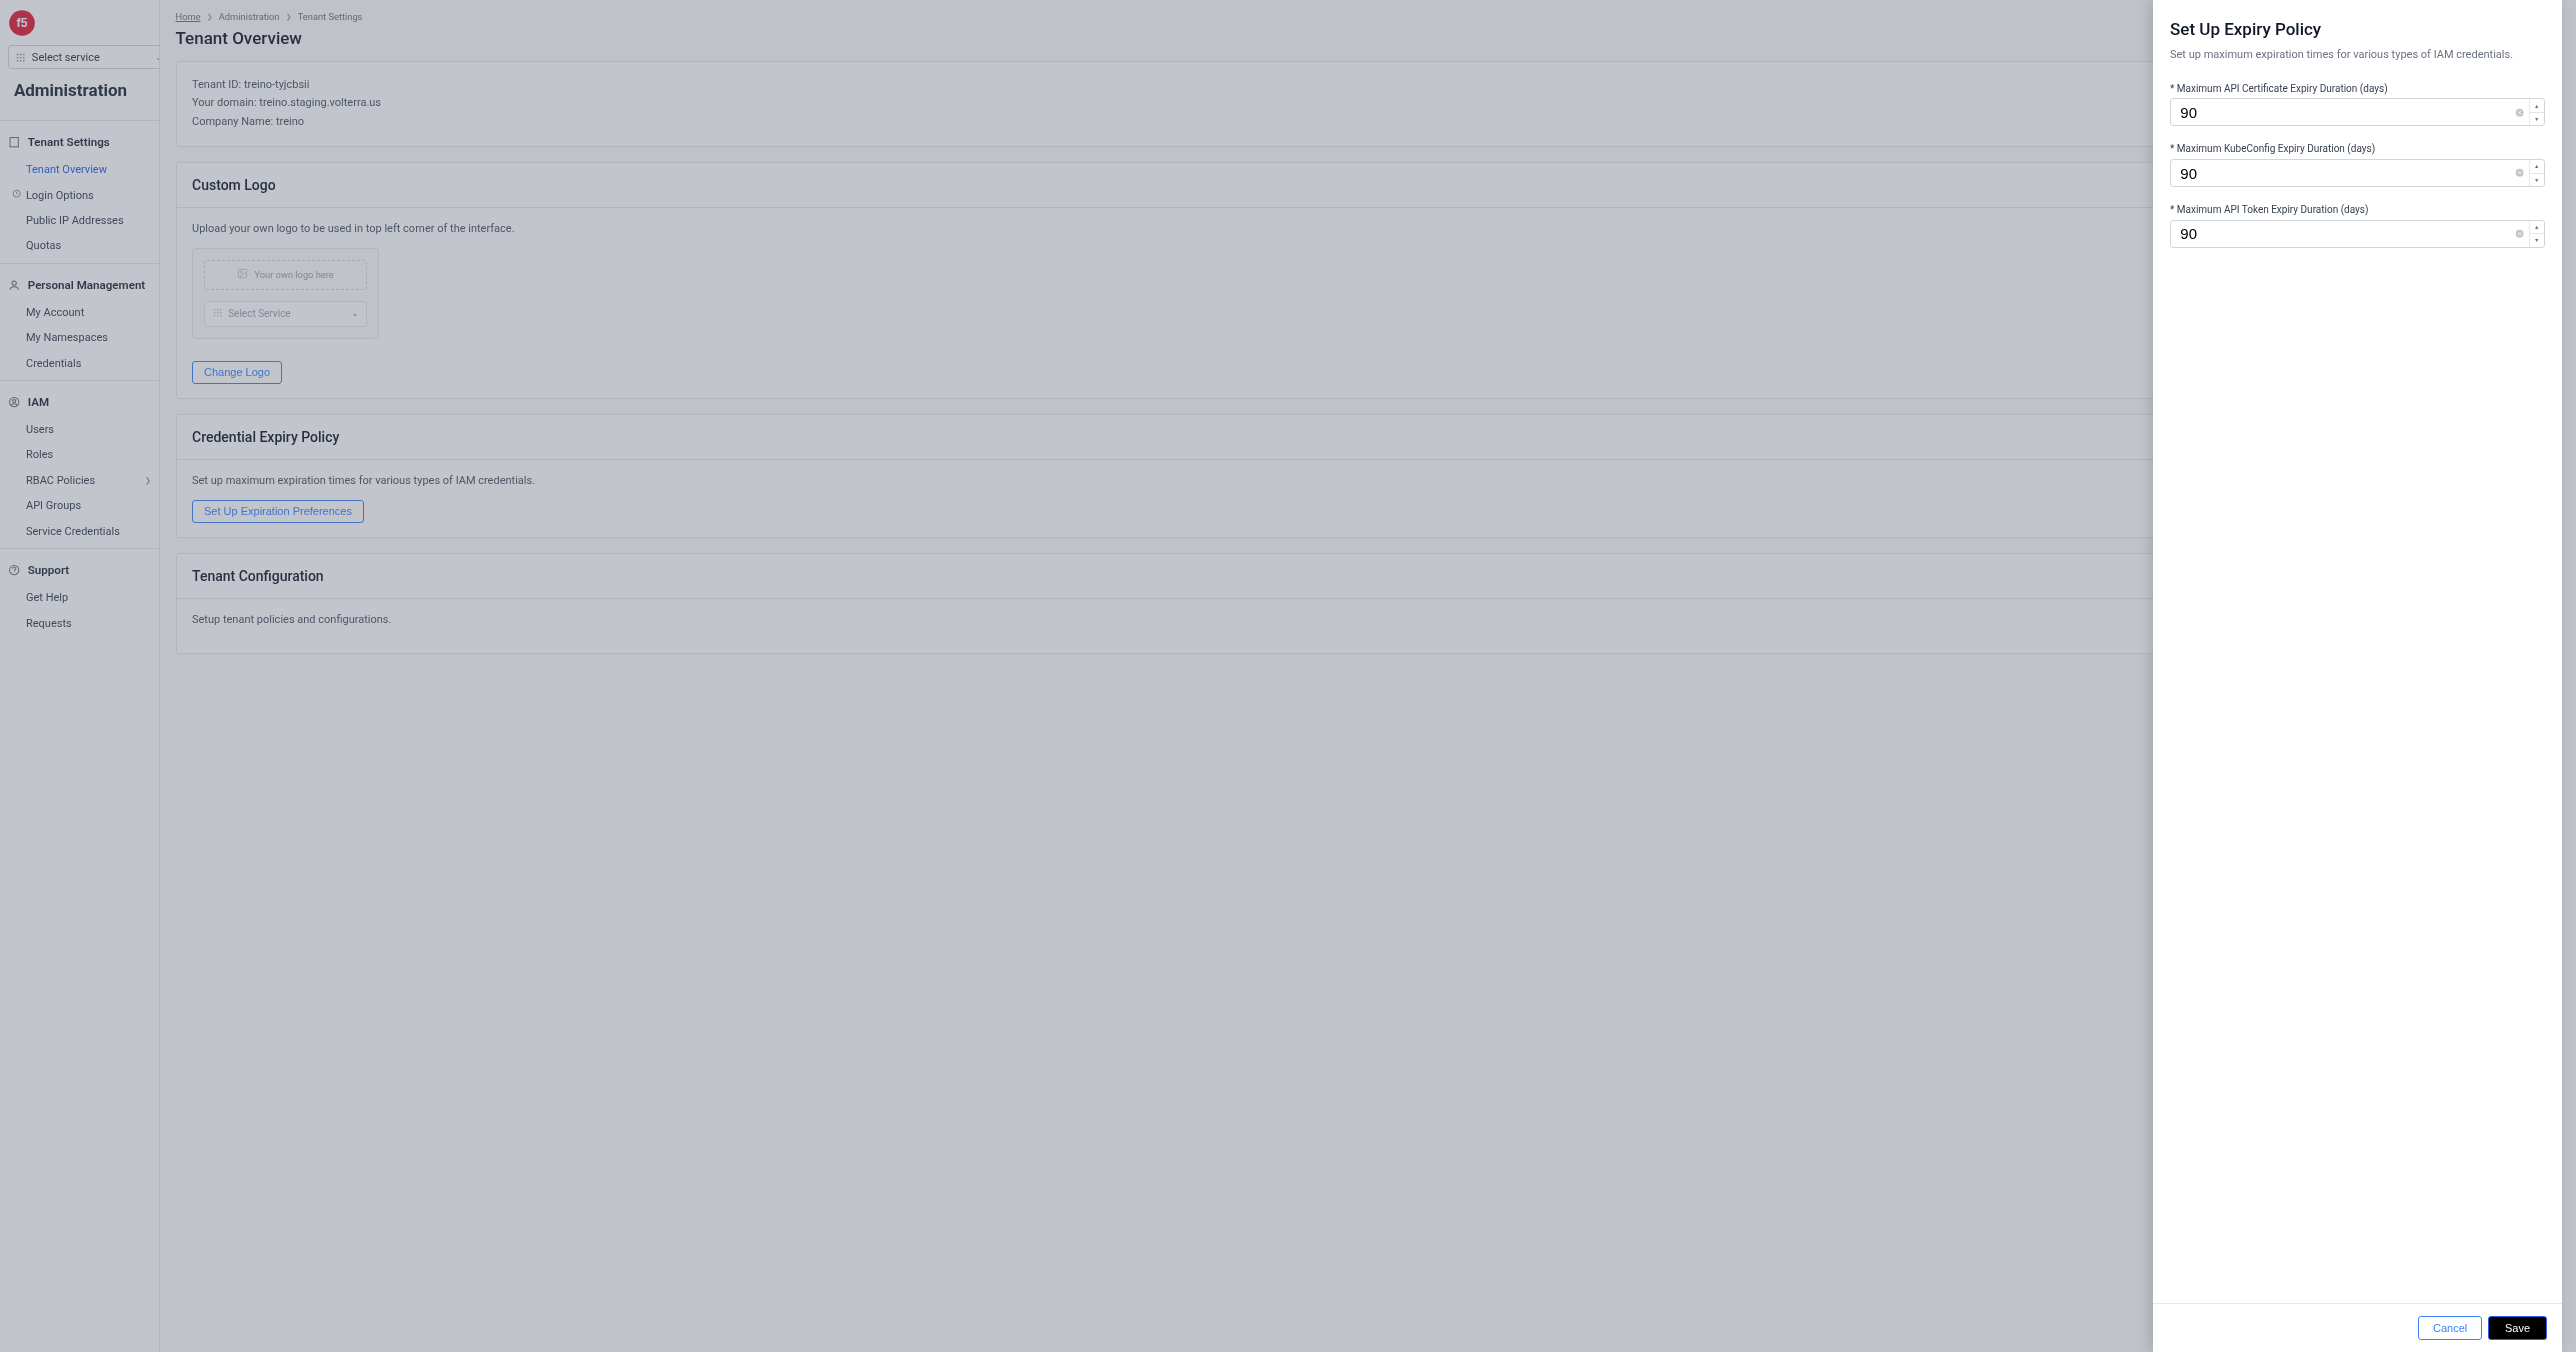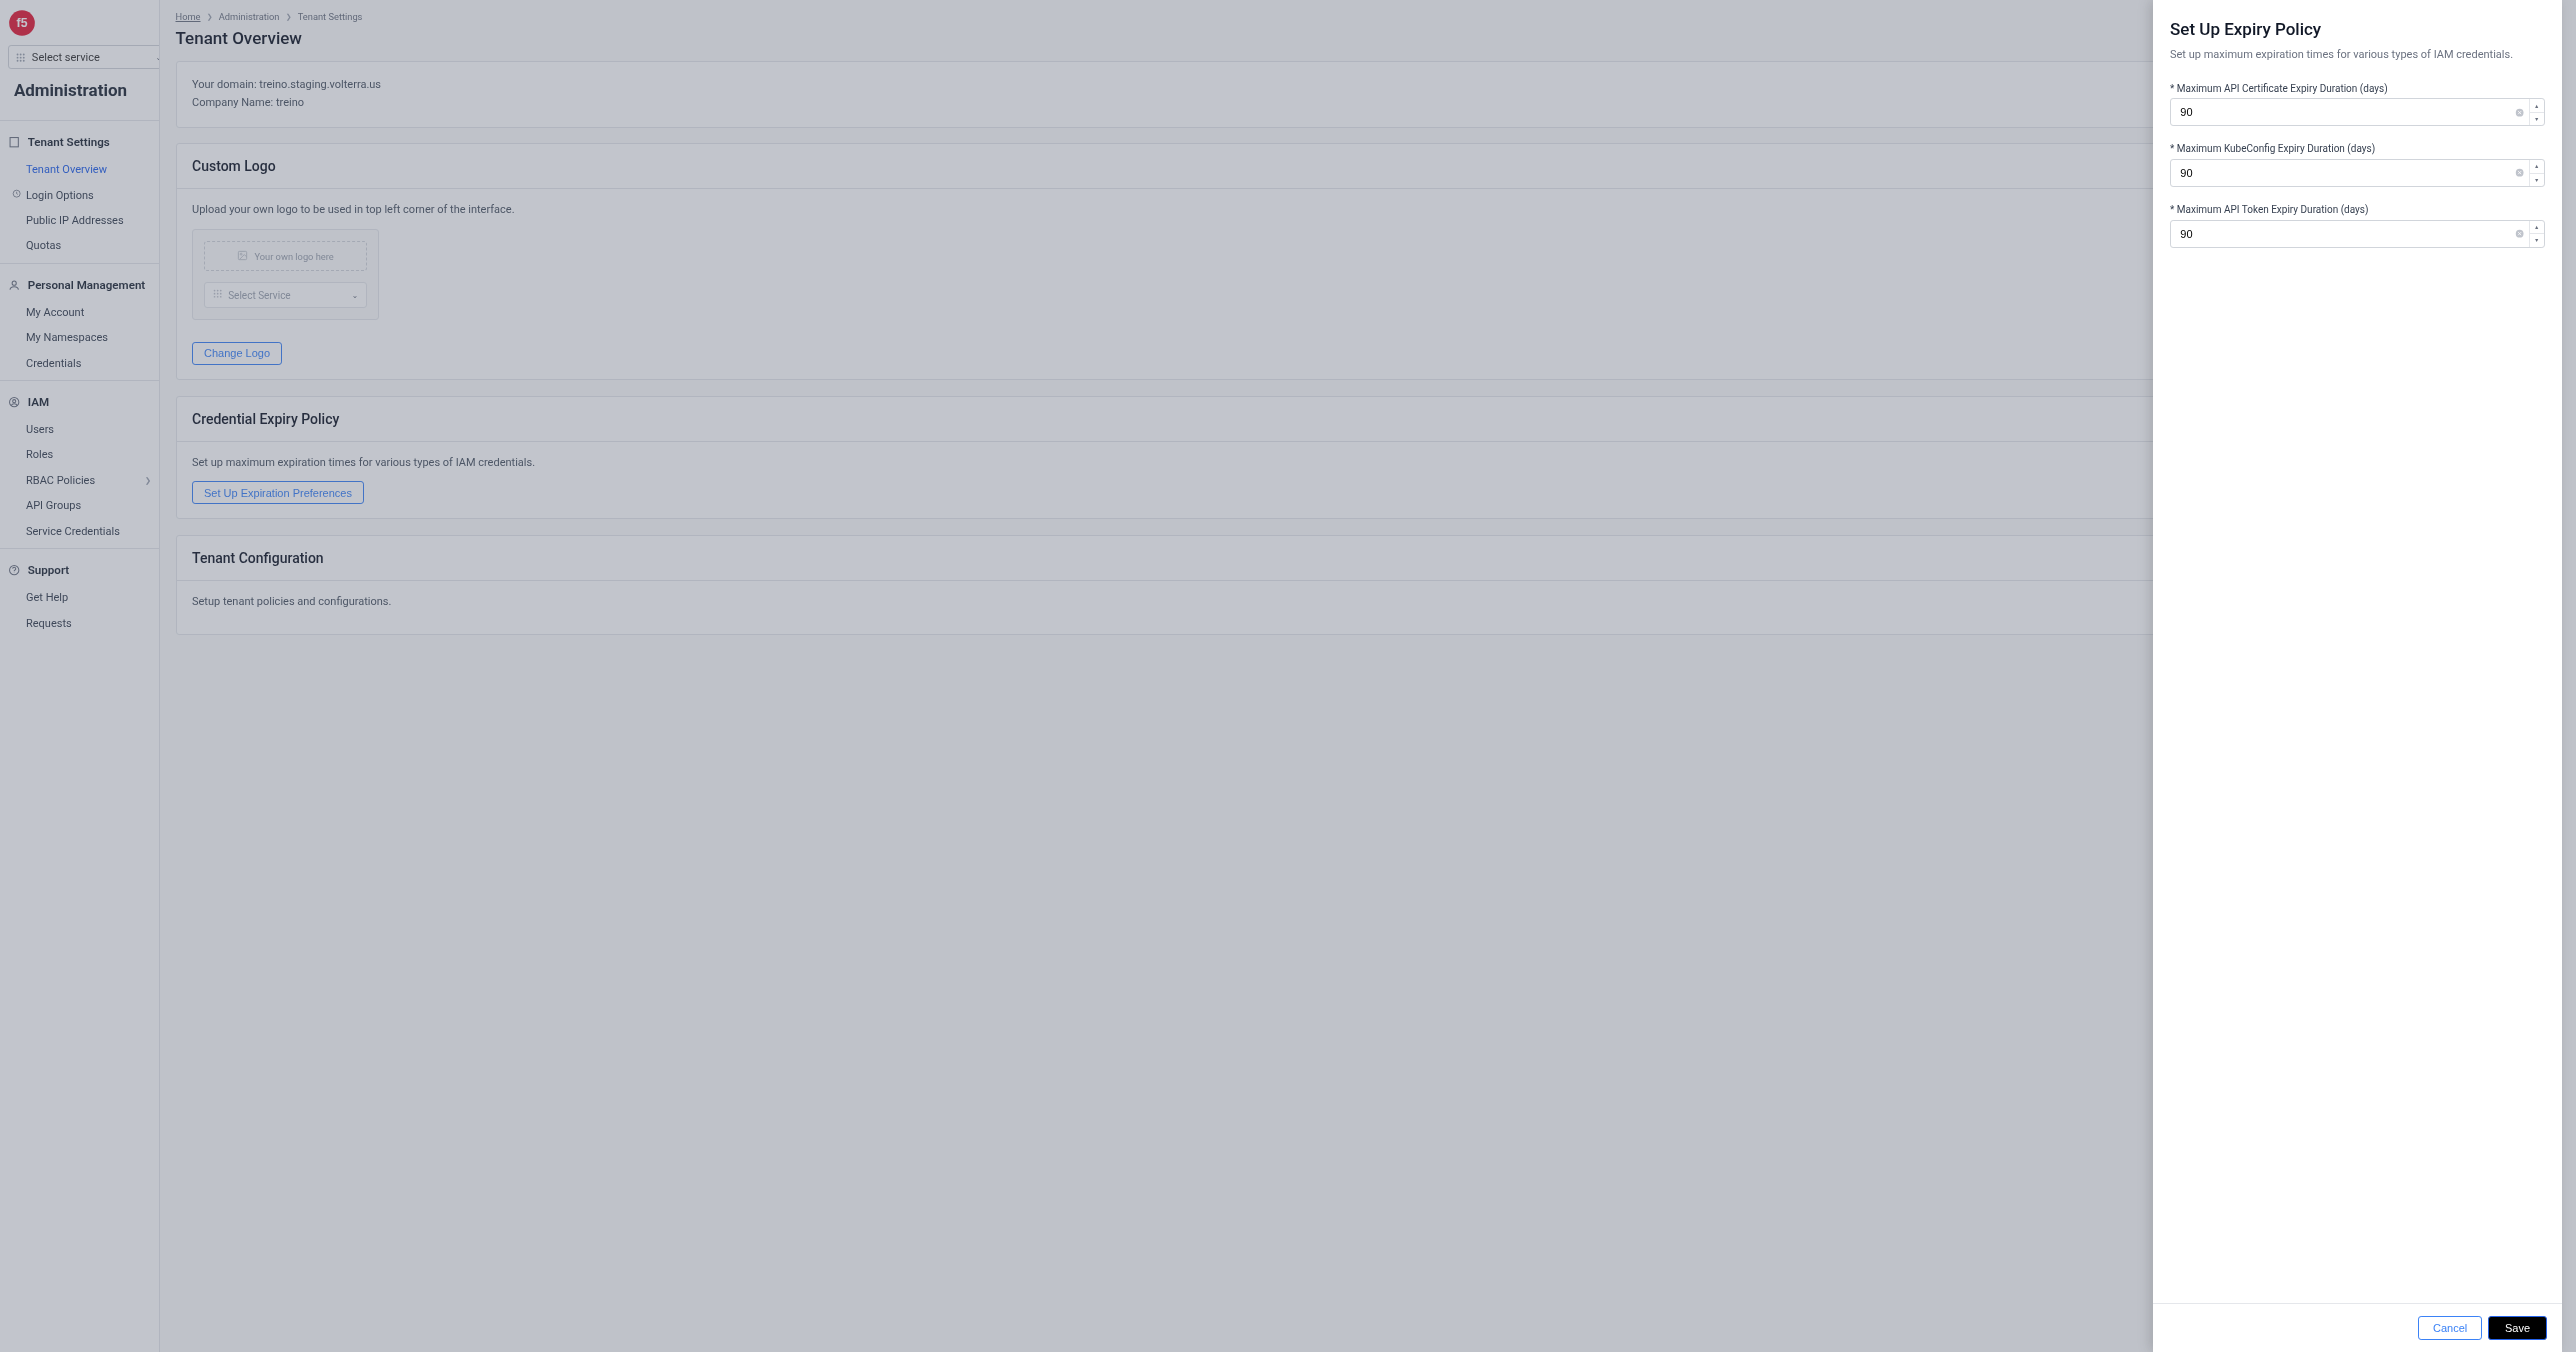--- a/index.html
+++ b/index.html
@@ -260,21 +260,21 @@
       display: flex;
       align-items: center;
       border: 0.8px solid #d1d5db;
       border-radius: 3.1px;
       height: 28px;
       padding: 0 0 0 9.3px;
     }
     .number-input {
       border: none;
       outline: none;
-      font-size: 11px;
+      font-size: 15px;
       flex: 1;
       background: transparent;
     }
     .input-controls {
       display: flex;
       align-items: center;
       gap: 0;
     }
     .clear-btn {
       width: 18.6px;
@@ -507,20 +507,24 @@
         <span class="breadcrumb-item">Home</span>
         <span class="breadcrumb-sep">❯</span>
         <span class="breadcrumb-item" style="text-decoration:none">Administration</span>
         <span class="breadcrumb-sep">❯</span>
         <span style="color:#6b7280">Tenant Settings</span>
       </div>
       <h1 class="page-title">Tenant Overview</h1>
 
       <div class="card">
         <div class="card-body">
+          <div class="info-line">
+            <span>Tenant ID:</span>
+            <span>treino-tyjcbsii</span>
+          </div>
           <div class="info-line">
             <span>Your domain:</span>
             <span>treino.staging.volterra.us</span>
           </div>
           <div class="info-line">
             <span>Company Name:</span>
             <span>treino</span>
           </div>
         </div>
       </div>

